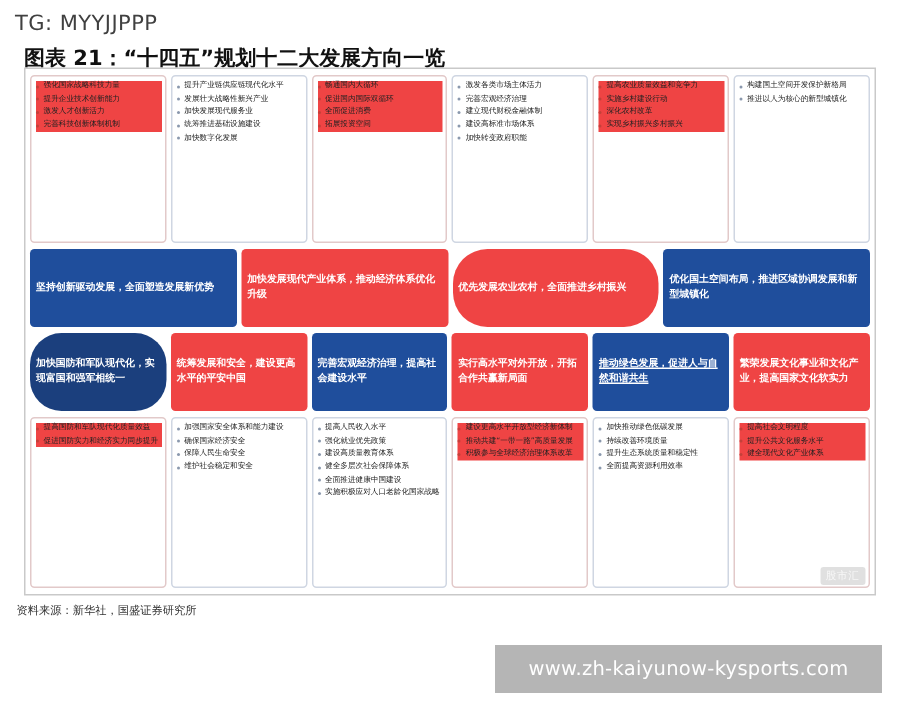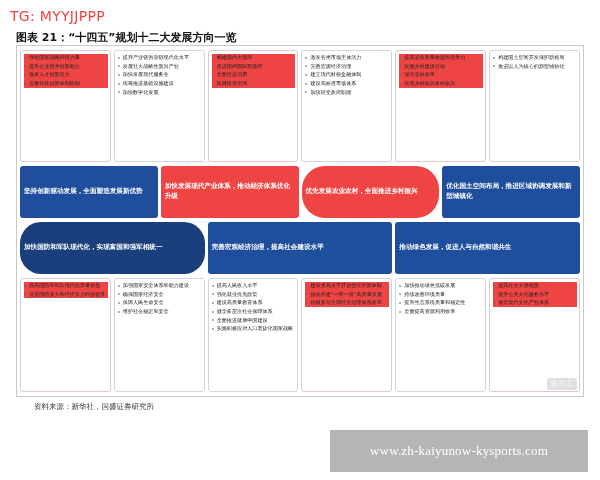--- a/index.html
+++ b/index.html
@@ -6,39 +6,39 @@
   body{
     width:600px;height:480px;
     background:#ffffff;
     font-family:"DejaVu Sans","Liberation Sans",sans-serif;
     position:relative;
     overflow:hidden;
   }
   
   .tg-tag{
     position:absolute;left:10px;top:8px;
-    font-size:14px;color:#ef4444;letter-spacing:.3px;
+    font-size:14px;color:#404040;letter-spacing:.3px;
   }
   
   .figure{
     position:absolute;left:8px;top:30px;width:584px;height:385px;
     background:#fff;
   }
   .fig-title{
     position:absolute;left:8px;top:0px;
-    font-size:11px;color:#111;font-weight:bold;
+    font-size:14px;color:#111;font-weight:bold;
     white-space:nowrap;
   }
   .fig-body{
     position:absolute;left:8px;top:15px;width:566px;height:350px;
     border:1px solid #c9c9c9;
     background:#fff;
   }
   .source{
-    position:absolute;left:26px;top:372px;
+    position:absolute;left:3px;top:372px;
     font-size:7.5px;color:#333;
     white-space:nowrap;
   }
   
   .row{position:absolute;display:flex;gap:3px;}
   .card{
     box-sizing:border-box;
     border-radius:3px;
     color:#fff;
     font-size:5.4px;
@@ -77,24 +77,24 @@
   .red{background:#ef4444;}
   .navy{background:#1b3f7d;}
   
   .wm-box{
     position:absolute;right:6px;bottom:6px;
     font-size:7px;color:rgba(255,255,255,.75);
     background:rgba(0,0,0,.12);padding:1px 4px;border-radius:2px;
     letter-spacing:.5px;
   }
   .bottom-wm{
-    position:absolute;left:330px;top:430px;width:258px;height:42px;
+    position:absolute;left:330px;top:430px;width:258px;height:32px;
     background:rgba(120,120,120,.55);
     display:flex;align-items:center;justify-content:center;
-    color:#fff;font-size:13px;letter-spacing:.2px;font-family:Liberation Serif, serif;
+    color:#fff;font-size:13px;letter-spacing:.2px;
   }
 </style>
 </head>
 <body>
 
 <div class="tg-tag">TG: MYYJJPPP</div>
 
 <div class="figure">
   <div class="fig-title">图表 21：“十四五”规划十二大发展方向一览</div>
   <div class="fig-body">
@@ -150,22 +150,25 @@
         </div>
       </div>
     <div class="row" id="row2" style="top: 120px; left: 3px; width: 560px; height: 52px;">
         <div class="banner blue" style="flex: 1 1 0px;">坚持创新驱动发展，全面塑造发展新优势</div>
         <div class="banner red" style="flex: 1 1 0px;">加快发展现代产业体系，推动经济体系优化升级</div>
         <div class="banner red" style="flex: 1 1 0px; border-radius: 23px;">优先发展农业农村，全面推进乡村振兴</div>
         <div class="banner blue" style="flex: 1 1 0px;">优化国土空间布局，推进区域协调发展和新型城镇化</div>
       </div>
     <div class="row" id="row3" style="top: 176px; left: 3px; width: 560px; height: 52px;">
         <div class="banner navy" style="flex: 1 1 0px; border-radius: 21px;">加快国防和军队现代化，实现富国和强军相统一</div>
+        <div class="banner red" style="flex: 1 1 0px;">统筹发展和安全，建设更高水平的平安中国</div>
         <div class="banner blue" style="flex: 1 1 0px;">完善宏观经济治理，提高社会建设水平</div>
-        <div class="banner blue" style="flex: 1 1 0px;">推动绿色发展，促进人与自然和谐共生</div>
+        <div class="banner red" style="flex: 1 1 0px;">实行高水平对外开放，开拓合作共赢新局面</div>
+        <div class="banner blue" style="flex: 1 1 0px; text-decoration: underline;">推动绿色发展，促进人与自然和谐共生</div>
+        <div class="banner red" style="flex: 1 1 0px;">繁荣发展文化事业和文化产业，提高国家文化软实力</div>
       </div>
     <div class="row" id="row4" style="top: 232px; left: 3px; width: 560px; height: 114px;">
         <div class="card light redline" style="flex: 1 1 0px;">
           <ul class="bullets red">
             <li>提高国防和军队现代化质量效益</li>
             <li>促进国防实力和经济实力同步提升</li>
           </ul>
         </div>
         <div class="card light" style="flex: 1 1 0px;">
           <ul class="bullets">

